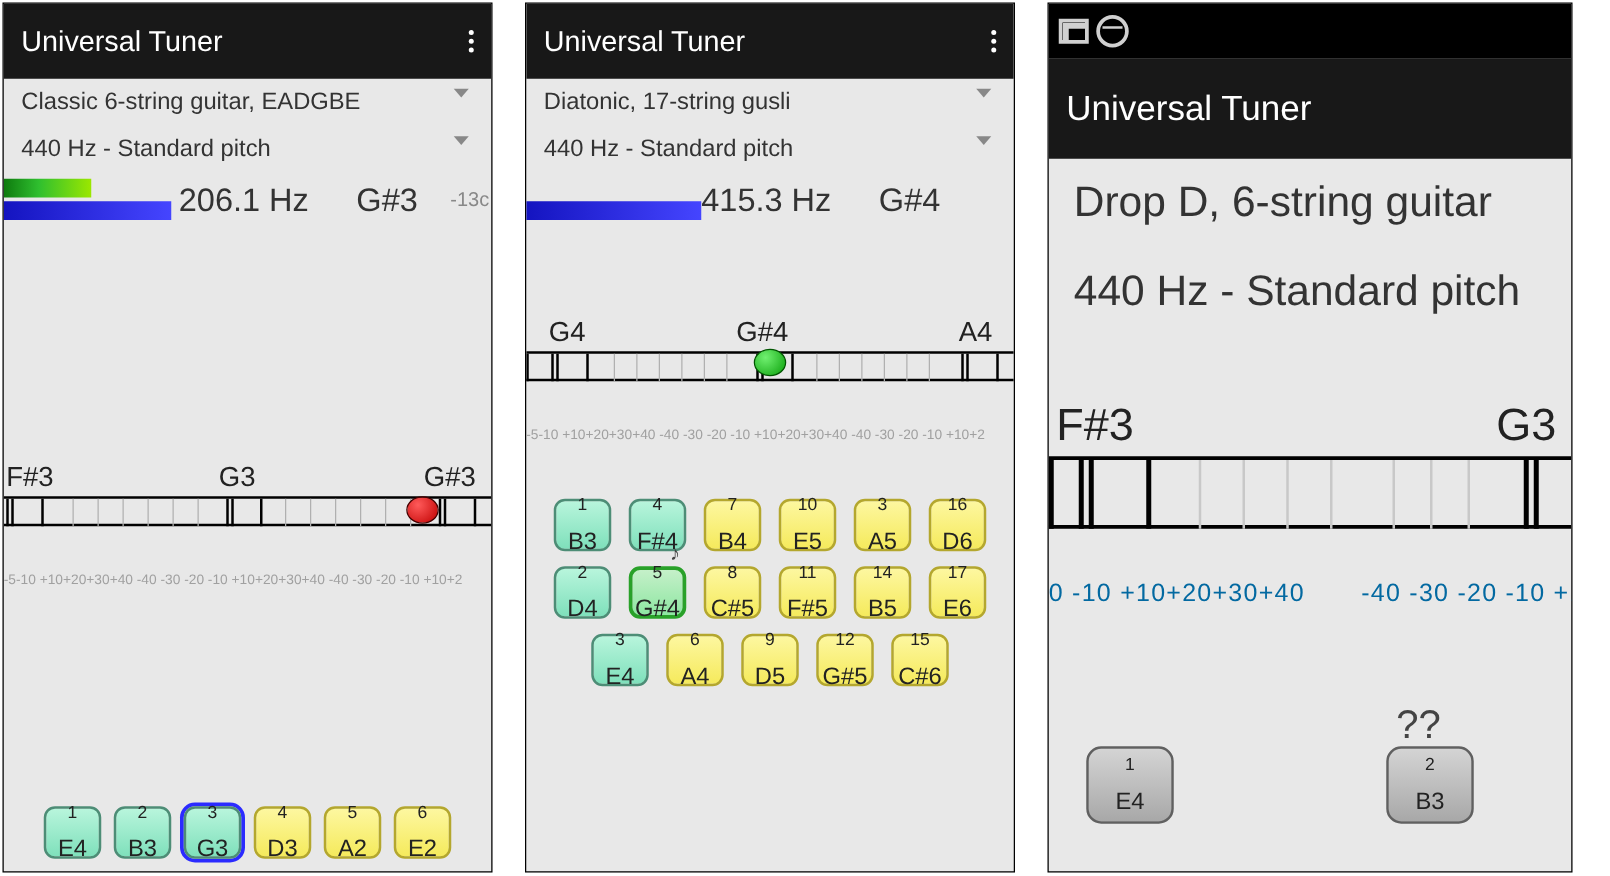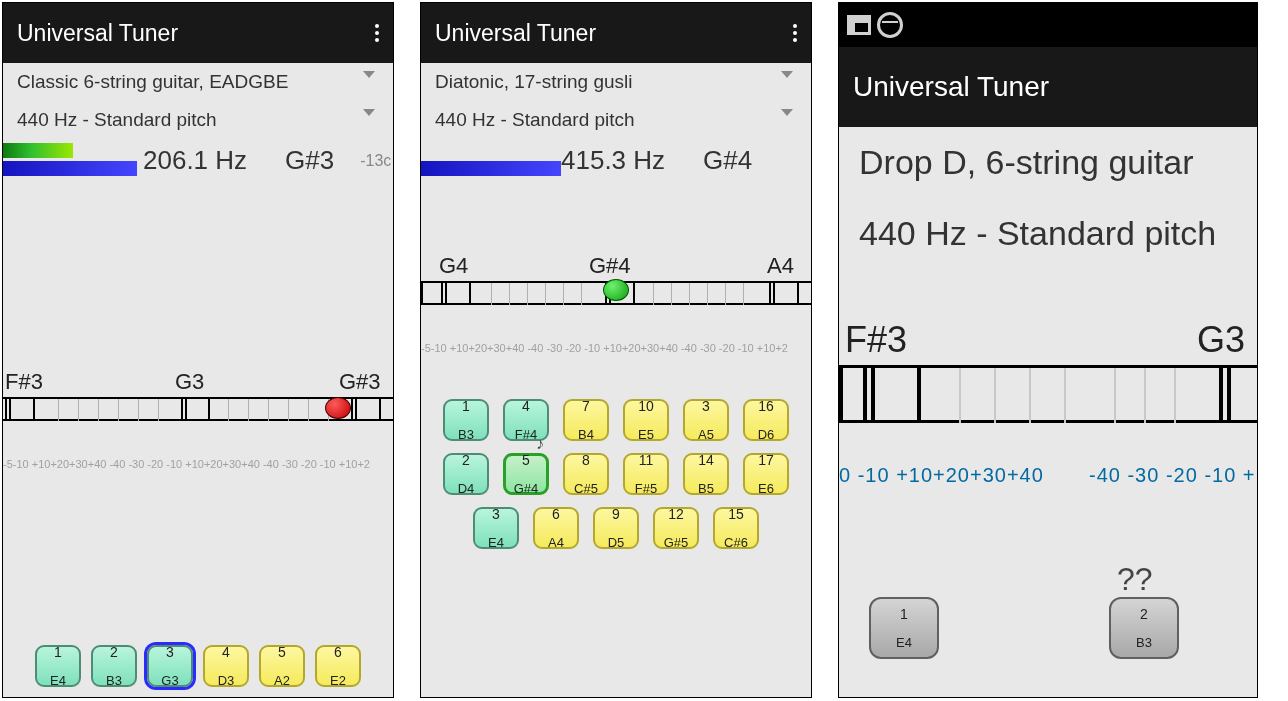--- a/index.html
+++ b/index.html
@@ -161,21 +161,21 @@
     font-size: 15px;
     line-height: 1.05;
     color: #222;
   }
   .chip.teal { background: linear-gradient(#b8f5dc, #7fe0bb); border-color:#4d8d76; }
   .chip.yellow { background: linear-gradient(#fdf7a0, #f5ea5c); border-color:#b4a72e; }
   .chip.selected1 { box-shadow: 0 0 0 3px #2b2bff; }
   .chip.selG { border:3px solid #29a129; background:linear-gradient(#c5f0c9,#8ee6a2);}
   .chip.gray { background: linear-gradient(#d4d4d4, #a8a8a8); border-color:#606060; }
   .chip .n1 { font-size: 14px; }
-  .chip .n2 { font-size: 13px; margin-top: 14px; }
+  .chip .n2 { font-size: 19px; margin-top: 14px; }
   .row3 { display:flex; gap:14px; justify-content:center; padding:6px 0;}
 
   
   .big-dd {
     font-size: 34px;
     padding: 16px 20px;
     color: #333;
   }
   .big-scale .scale-title { font-size: 36px; }
   .big-axis { height: 58px; border-top:3px solid #000; border-bottom:3px solid #000;}

